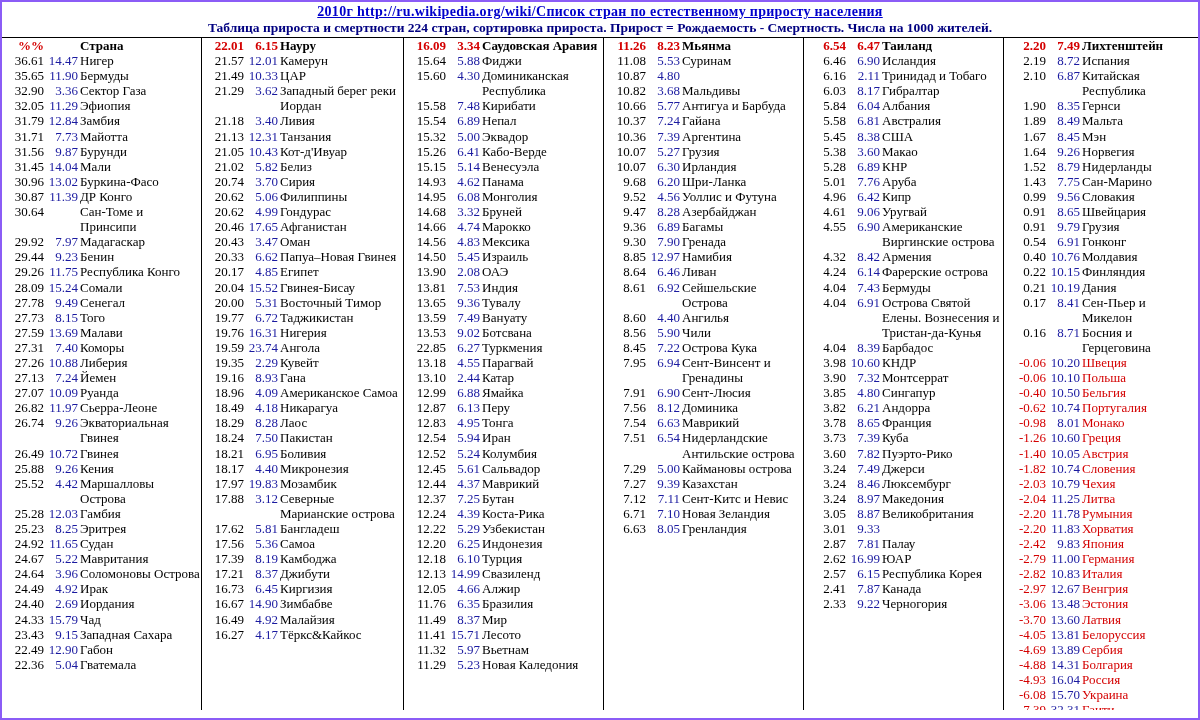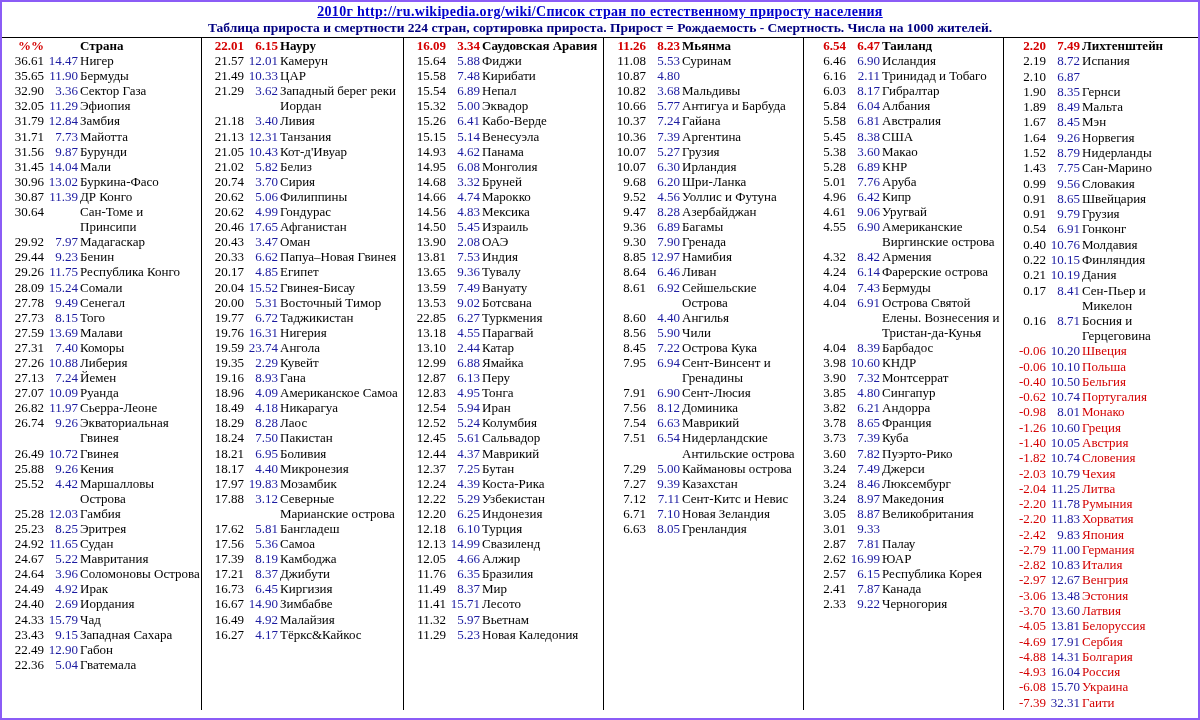--- a/index.html
+++ b/index.html
@@ -487,20 +487,25 @@
           <div class="v growth">16.09</div>
           <div class="v rate">3.34</div>
           <div class="name">Саудовская Аравия</div>
         </div>
         <div class="row">
           <div class="v growth">15.64</div>
           <div class="v rate">5.88</div>
           <div class="name">Фиджи</div>
         </div>
         <div class="row">
+          <div class="v growth">15.60</div>
+          <div class="v rate">4.30</div>
+          <div class="name">Доминиканская Республика</div>
+        </div>
+        <div class="row">
           <div class="v growth">15.58</div>
           <div class="v rate">7.48</div>
           <div class="name">Кирибати</div>
         </div>
         <div class="row">
           <div class="v growth">15.54</div>
           <div class="v rate">6.89</div>
           <div class="name">Непал</div>
         </div>
         <div class="row">
@@ -1019,20 +1024,21 @@
           <div class="name">Лихтенштейн</div>
         </div>
         <div class="row">
           <div class="v growth">2.19</div>
           <div class="v rate">8.72</div>
           <div class="name">Испания</div>
         </div>
         <div class="row">
           <div class="v growth">2.10</div>
           <div class="v rate">6.87</div>
+          <div class="name">Китайская Республика</div>
         </div>
         <div class="row">
           <div class="v growth">1.90</div>
           <div class="v rate">8.35</div>
           <div class="name">Гернси</div>
         </div>
         <div class="row">
           <div class="v growth">1.89</div>
           <div class="v rate">8.49</div>
           <div class="name">Мальта</div>
@@ -1192,21 +1198,21 @@
           <div class="v rate neg">13.60</div>
           <div class="name neg">Латвия</div>
         </div>
         <div class="row">
           <div class="v growth neg">-4.05</div>
           <div class="v rate neg">13.81</div>
           <div class="name neg">Белоруссия</div>
         </div>
         <div class="row">
           <div class="v growth neg">-4.69</div>
-          <div class="v rate neg">17.91</div>
+          <div class="v rate neg">13.89</div>
           <div class="name neg">Сербия</div>
         </div>
         <div class="row">
           <div class="v growth neg">-4.88</div>
           <div class="v rate neg">14.31</div>
           <div class="name neg">Болгария</div>
         </div>
         <div class="row">
           <div class="v growth neg">-4.93</div>
           <div class="v rate neg">16.04</div>

